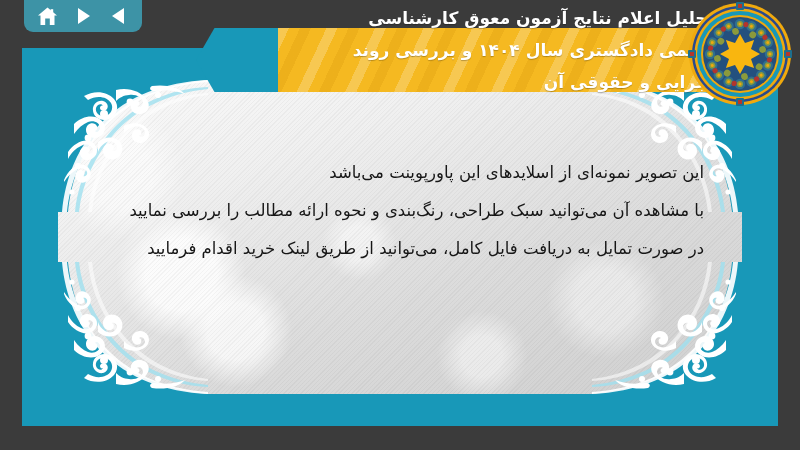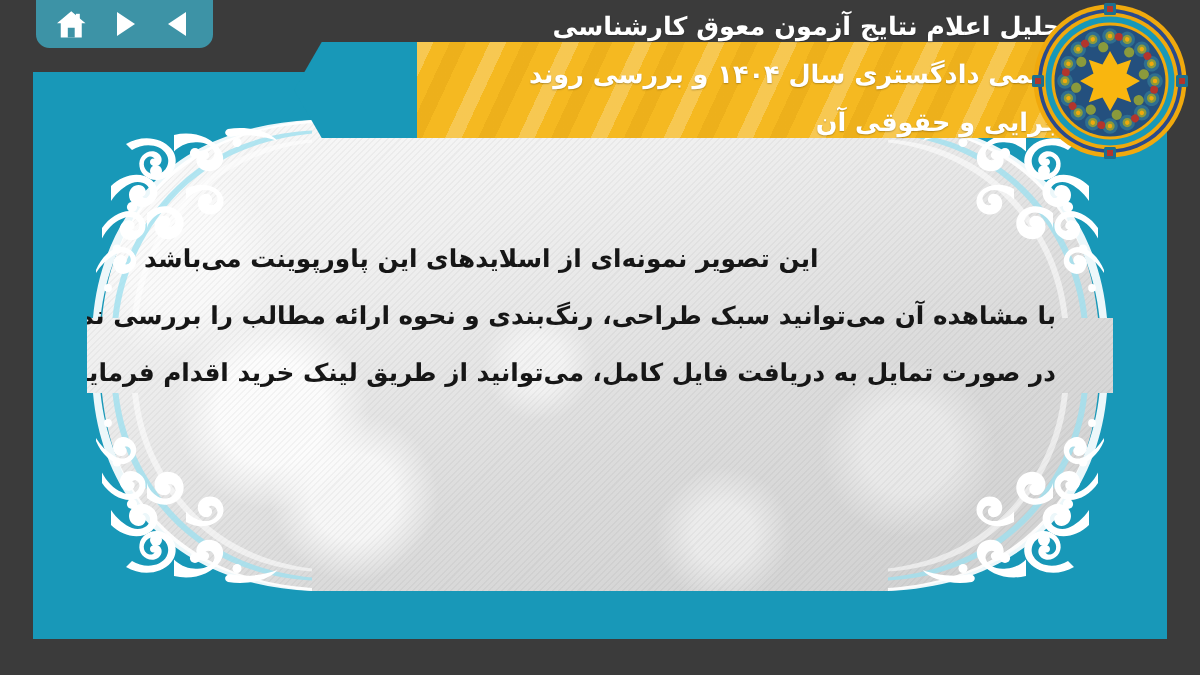--- a/index.html
+++ b/index.html
@@ -88,22 +88,22 @@
   }
   #title div{white-space:nowrap;}
 
   
   #medallion{position:absolute;right:8px;top:2px;width:104px;height:104px;z-index:36;}
   #medallion svg{display:block;}
 
   
   #body-text{
     position:absolute;right:38px;top:74px;left:38px;
-    direction:rtl;text-align:left;
-    color:#161616;font-size:16.5px;line-height:38px;font-weight:bold;
+    direction:rtl;text-align:right;
+    color:#161616;font-size:16.5px;line-height:38px;font-weight:normal;
     z-index:6;
   }
   #body-text div{white-space:nowrap;}
 </style>
 </head>
 <body>
 
 <div id="stage">
 
   <div id="slide">

